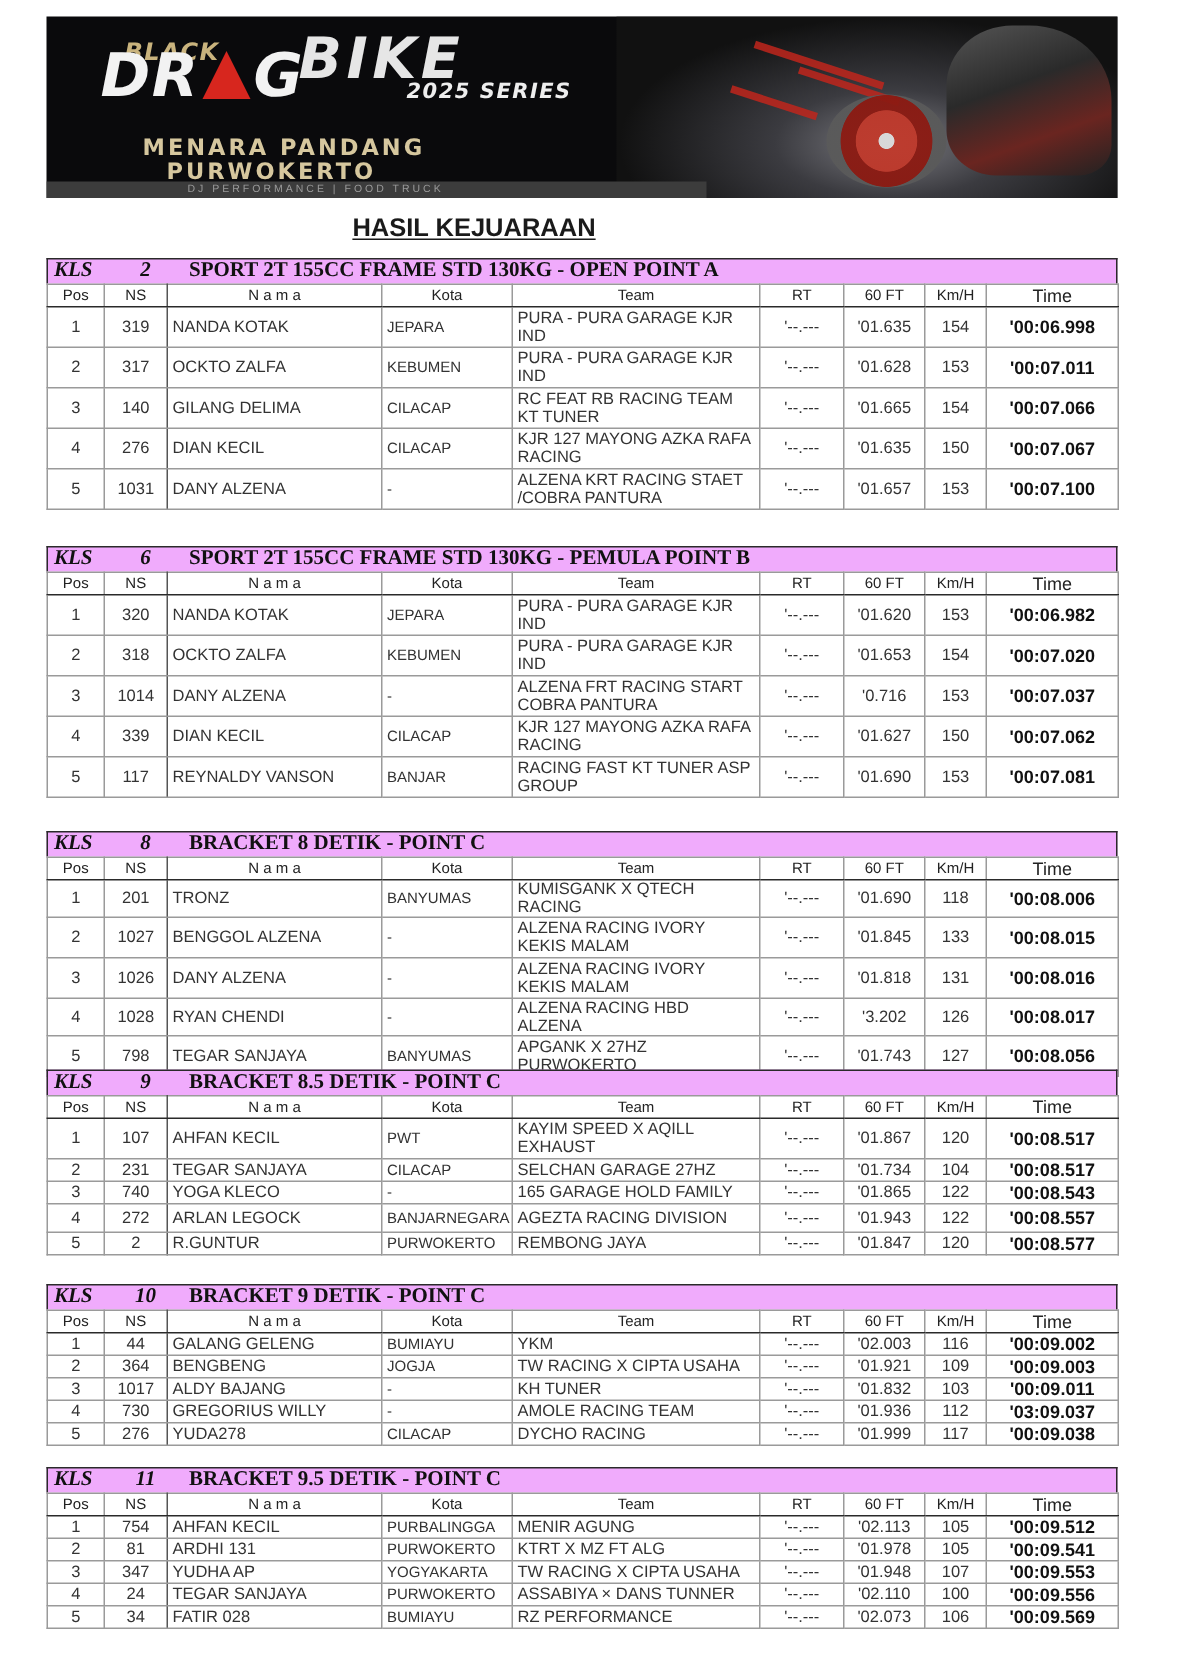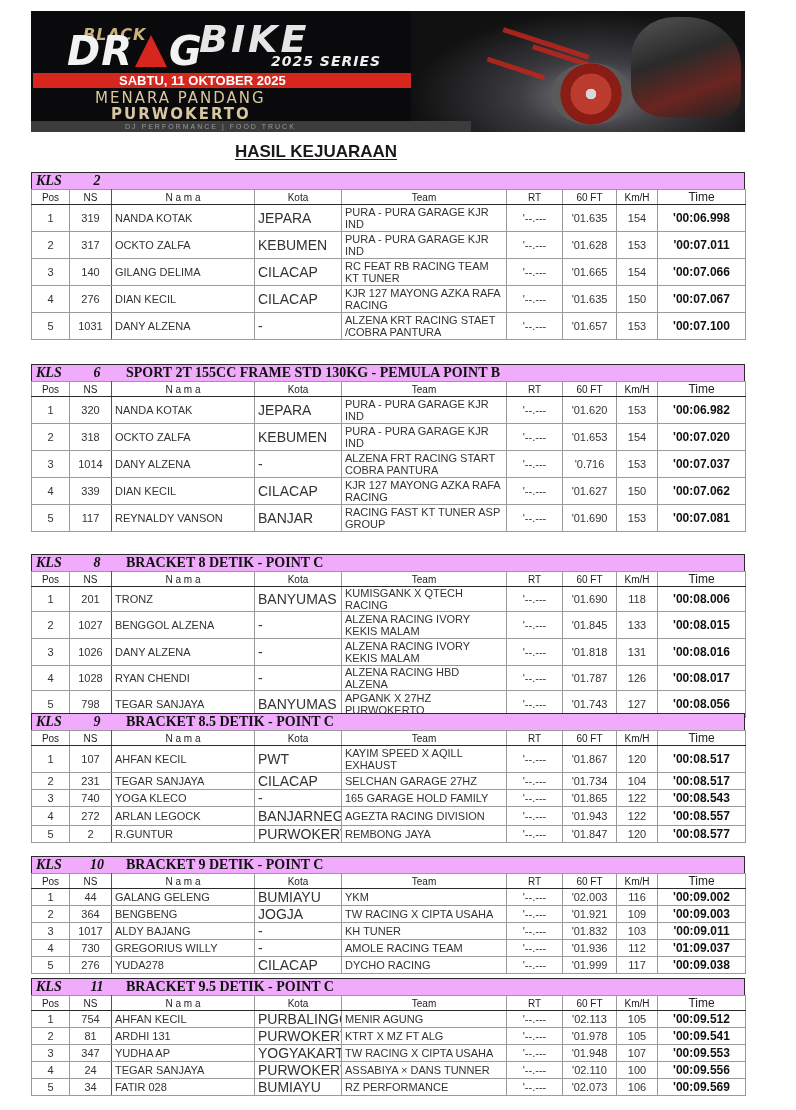--- a/index.html
+++ b/index.html
@@ -13,21 +13,21 @@
     background: radial-gradient(circle at 50% 50%, #ddd 0 10%, #c0392b 11% 40%, #8c1a12 41% 60%, #5a5a5a 61% 100%); opacity: .95; }
   .banner .rider { position: absolute; left: 600px; top: 6px; width: 110px; height: 100px; border-radius: 40% 50% 20% 30%;
     background: linear-gradient(160deg, #555 0%, #2a2a2a 40%, #6a2520 70%, #222 100%); }
   .banner .streak { position: absolute; height: 5px; background: #c0261c; transform: rotate(18deg); opacity: .85; }
   .logo-black { position: absolute; left: 52px; top: 14px; font-family: "DejaVu Sans", sans-serif; font-weight: bold; font-style: italic; font-size: 16px; color: #c9b37d; letter-spacing: 1px; }
   .logo-drag { position: absolute; left: 36px; top: 18px; font-family: "DejaVu Sans", sans-serif; font-weight: bold; font-style: italic; font-size: 40px; color: #f2f2f2; letter-spacing: 1px; line-height: 44px; }
   .logo-drag .tri { display: inline-block; width: 0; height: 0; border-left: 16px solid transparent; border-right: 16px solid transparent; border-bottom: 32px solid #d7261e; vertical-align: -2px; margin: 0 2px; }
   .logo-bike { position: absolute; left: 168px; top: 6px; font-family: "DejaVu Sans", sans-serif; font-weight: bold; font-style: italic; font-size: 38px; color: #e6e6e6; letter-spacing: 3px; }
   .logo-series { position: absolute; left: 240px; top: 42px; font-family: "DejaVu Sans", sans-serif; font-weight: bold; font-style: italic; font-size: 14px; color: #eeeeee; letter-spacing: 1px; }
   .date-bar { position: absolute; left: 2px; top: 62px; width: 378px; height: 15px; background: #d7261e; color: #fff; font-weight: bold; font-size: 13px; line-height: 15px; padding-left: 86px; box-sizing: border-box; }
-  .venue1 { position: absolute; left: 64px; top: 78px; color: #d6c79e; font-weight: normal; font-size: 15px; letter-spacing: 2px; font-family: "DejaVu Sans", sans-serif; }
+  .venue1 { position: absolute; left: 64px; top: 78px; color: #d6c79e; font-weight: bold; font-size: 15px; letter-spacing: 2px; font-family: "DejaVu Sans", sans-serif; }
   .venue2 { position: absolute; left: 80px; top: 94px; color: #d6c79e; font-weight: bold; font-size: 15px; letter-spacing: 2px; font-family: "DejaVu Sans", sans-serif; }
   .sub-bar { position: absolute; left: 0; top: 110px; width: 440px; height: 11px; background: #3c3c3c; color: #9a9a9a; font-size: 7px; line-height: 11px; letter-spacing: 2px; padding-left: 94px; box-sizing: border-box; }
 
   
   .doc-title { position: absolute; left: 0; width: 632px; top: 142px; text-align: center; font-weight: bold; font-size: 17px; color: #1a1a1a; }
   .doc-title span { text-decoration: underline; text-underline-offset: 2px; }
 
   
   .section { position: absolute; left: 31px; width: 714px; }
   .kls-bar { height: 17px; background: #f0abfc; border: 1.5px solid #2a2a2a; border-bottom: none; display: flex; align-items: center; font-family: "Liberation Serif", serif; font-weight: bold; font-size: 14px; color: #111; box-sizing: border-box; }
@@ -36,54 +36,54 @@
   .kls-bar .kls-name { padding-left: 8px; }
 
   table.res { border-collapse: collapse; width: 714px; table-layout: fixed; border: 1.5px solid #2a2a2a; }
   table.res th, table.res td { border: 1px solid #9a9a9a; padding: 0 2px; font-size: 11px; color: #333; overflow: hidden; white-space: nowrap; }
   table.res th { height: 14px; font-weight: normal; font-size: 10px; text-align: center; color: #222; border-bottom: 1.5px solid #2a2a2a; }
   table.res th.time-h { font-size: 12px; }
   table.res td.c { text-align: center; }
   table.res td.l { text-align: left; padding-left: 3px; }
   table.res td.team { white-space: normal; line-height: 12px; font-size: 11px; }
   table.res td.time { text-align: center; font-weight: bold; font-size: 12px; color: #111; }
-  table.res td.kota { font-size: 14px; }
+  table.res td.kota { font-size: 10px; }
   table.res th:nth-child(1), table.res td:nth-child(1) { border-right-width: 1.5px; }
   table.res th:nth-child(2), table.res td:nth-child(2) { border-right-width: 1.5px; border-right-color: #555; }
   table.res tr.tall td { height: 26px; }
   table.res tr.short td { height: 13px; }
   table.res tr.mid td { height: 18px; }
 </style>
 </head>
 <body>
 
 <div class="banner">
   <div class="bg-fade"></div>
   <div class="streak" style="left:470px;top:30px;width:90px;"></div>
   <div class="streak" style="left:500px;top:44px;width:70px;"></div>
   <div class="streak" style="left:455px;top:55px;width:60px;"></div>
   <div class="rider"></div>
   <div class="wheel"></div>
   <div class="logo-black">BLACK</div>
   <div class="logo-drag"><span>DR</span><span class="tri"></span><span>G</span></div>
   <div class="logo-bike">BIKE</div>
   <div class="logo-series">2025 SERIES</div>
-  <div class="date-bar">SABTU, 11 OKTOBER 2025</div>
   <div class="venue1">MENARA PANDANG</div>
   <div class="venue2">PURWOKERTO</div>
   <div class="sub-bar">DJ PERFORMANCE  |  FOOD TRUCK</div>
 </div>
 
 <div class="doc-title"><span>HASIL KEJUARAAN</span></div>
 
 <div id="sections">
   <div class="section" style="top: 172px;">
     <div class="kls-bar">
       <span class="kls-label">KLS</span>
       <span class="kls-num">2</span>
+      <span class="kls-name">SPORT 2T 155CC FRAME STD 130KG - OPEN POINT A</span>
     </div>
     <table class="res">
       <colgroup>
         <col style="width:38px">
           <col style="width:42px">
           <col style="width:143px">
           <col style="width:87px">
         <col style="width:165px">
           <col style="width:56px">
           <col style="width:54px">
@@ -319,21 +319,21 @@
             <td class="c">131</td>
             <td class="time">'00:08.016</td>
           </tr>
           <tr class="short">
             <td class="c">4</td>
             <td class="c">1028</td>
             <td class="l">RYAN CHENDI</td>
             <td class="l kota">-</td>
             <td class="l team">ALZENA RACING HBD ALZENA</td>
             <td class="c">'--.---</td>
-            <td class="c">'01.787</td>
+            <td class="c">'3.202</td>
             <td class="c">126</td>
             <td class="time">'00:08.017</td>
           </tr>
           <tr class="tall">
             <td class="c">5</td>
             <td class="c">798</td>
             <td class="l">TEGAR SANJAYA</td>
             <td class="l kota">BANYUMAS</td>
             <td class="l team">APGANK X 27HZ PURWOKERTO</td>
             <td class="c">'--.---</td>
@@ -503,21 +503,21 @@
           </tr>
           <tr class="short">
             <td class="c">4</td>
             <td class="c">730</td>
             <td class="l">GREGORIUS WILLY</td>
             <td class="l kota">-</td>
             <td class="l team">AMOLE RACING TEAM</td>
             <td class="c">'--.---</td>
             <td class="c">'01.936</td>
             <td class="c">112</td>
-            <td class="time">'01:09.037</td>
+            <td class="time">'03:09.037</td>
           </tr>
           <tr class="short">
             <td class="c">5</td>
             <td class="c">276</td>
             <td class="l">YUDA278</td>
             <td class="l kota">CILACAP</td>
             <td class="l team">DYCHO RACING</td>
             <td class="c">'--.---</td>
             <td class="c">'01.999</td>
             <td class="c">117</td>

